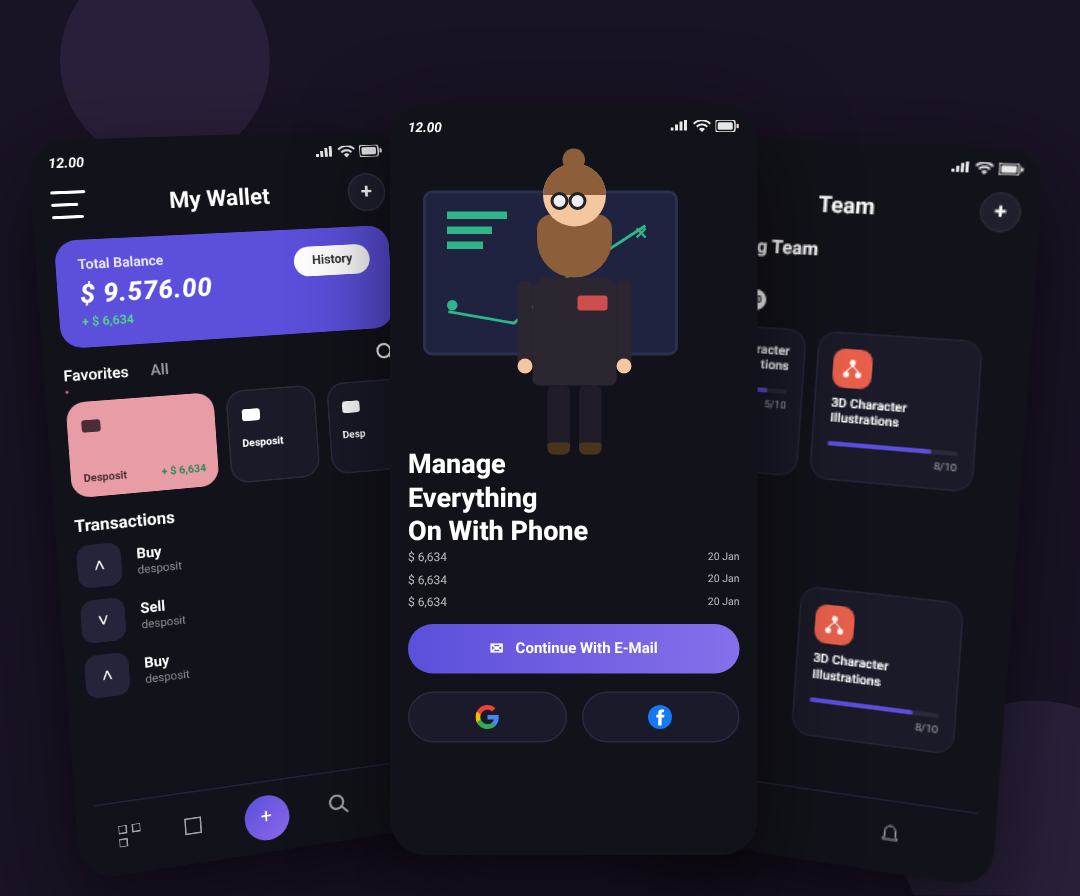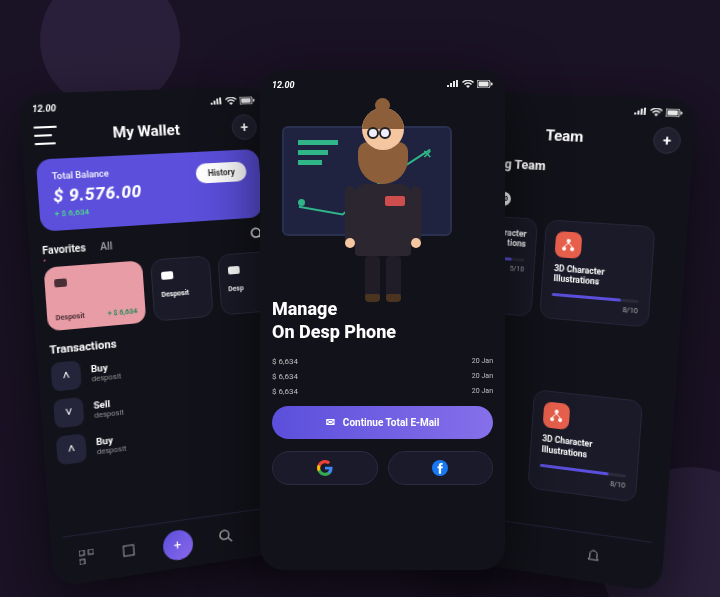--- a/index.html
+++ b/index.html
@@ -219,21 +219,21 @@
 .arm {
   position: absolute; width: 10px; height: 58px; background: #2b2630; border-radius: 6px; top: 2px;
 }
 .arm.left { left: -10px; }
 .arm.right { right: -10px; }
 .hand { position: absolute; bottom: -4px; width: 10px; height: 10px; border-radius: 50%; background: #f5c7a1; }
 .char-legs { display: flex; justify-content: center; gap: 6px; }
 .leg { width: 15px; height: 46px; background: #201c28; border-radius: 4px 4px 6px 6px; }
 .shoe { height: 8px; background: #4a3420; margin-top: 38px; border-radius: 2px 2px 4px 4px; }
 
-.hero-title { font-size: 18px; font-weight: 800; line-height: 1.25; margin-bottom: 14px; }
+.hero-title { font-size: 18px; font-weight: 800; line-height: 1.25; margin-bottom: 0; }
 
 .txn-mini-list { margin-bottom: 10px; }
 .txn-mini { display: flex; justify-content: space-between; font-size: 8px; opacity: 0.7; margin-bottom: 6px; }
 .txn-mini .amt { font-weight: 400; }
 .txn-mini .dt { font-size: 7px; }
 
 .email-btn {
   background: linear-gradient(90deg, #5b4fdb, #8670ea);
   border-radius: 20px;
   padding: 10px;
@@ -473,39 +473,40 @@
               <div class="shoe"></div>
             </div>
             <div class="leg">
               <div class="shoe"></div>
             </div>
           </div>
       </div>
     </div>
     <div class="hero-title">
       <div>Manage</div>
-      <div>On Desp Phone</div>
+      <div>Everything</div>
+      <div>On With Phone</div>
     </div>
     <div class="txn-mini-list">
       <div class="txn-mini">
           <span class="amt">$ 6,634</span>
           <span class="dt">20 Jan</span>
         </div>
       <div class="txn-mini">
           <span class="amt">$ 6,634</span>
           <span class="dt">20 Jan</span>
         </div>
       <div class="txn-mini">
           <span class="amt">$ 6,634</span>
           <span class="dt">20 Jan</span>
         </div>
     </div>
     <div class="email-btn">
       <span class="email-ic">✉</span>
-      <span>Continue Total E-Mail</span>
+      <span>Continue With E-Mail</span>
     </div>
     <div class="social-row">
       <div class="social-btn">
         <svg width="16" height="16" viewBox="0 0 16 16">
             <path d="M15.5 8.2c0-.5 0-1-.1-1.5H8v2.9h4.2c-.2 1-.8 1.8-1.6 2.4v2h2.6c1.5-1.4 2.3-3.4 2.3-5.8z" fill="#4285F4"></path>
             <path d="M8 16c2.2 0 4-.7 5.3-2l-2.6-2c-.7.5-1.6.8-2.7.8-2.1 0-3.8-1.4-4.5-3.3H.9v2.1C2.2 14.2 4.9 16 8 16z" fill="#34A853"></path>
             <path d="M3.5 9.5c-.2-.5-.3-1-.3-1.5s.1-1 .3-1.5V4.4H.9C.3 5.5 0 6.7 0 8s.3 2.5.9 3.6l2.6-2.1z" fill="#FBBC05"></path>
             <path d="M8 3.2c1.2 0 2.2.4 3 1.2l2.3-2.3C11.9.8 10.1 0 8 0 4.9 0 2.2 1.8.9 4.4l2.6 2.1C4.2 4.6 5.9 3.2 8 3.2z" fill="#EA4335"></path>
           </svg>
       </div>

